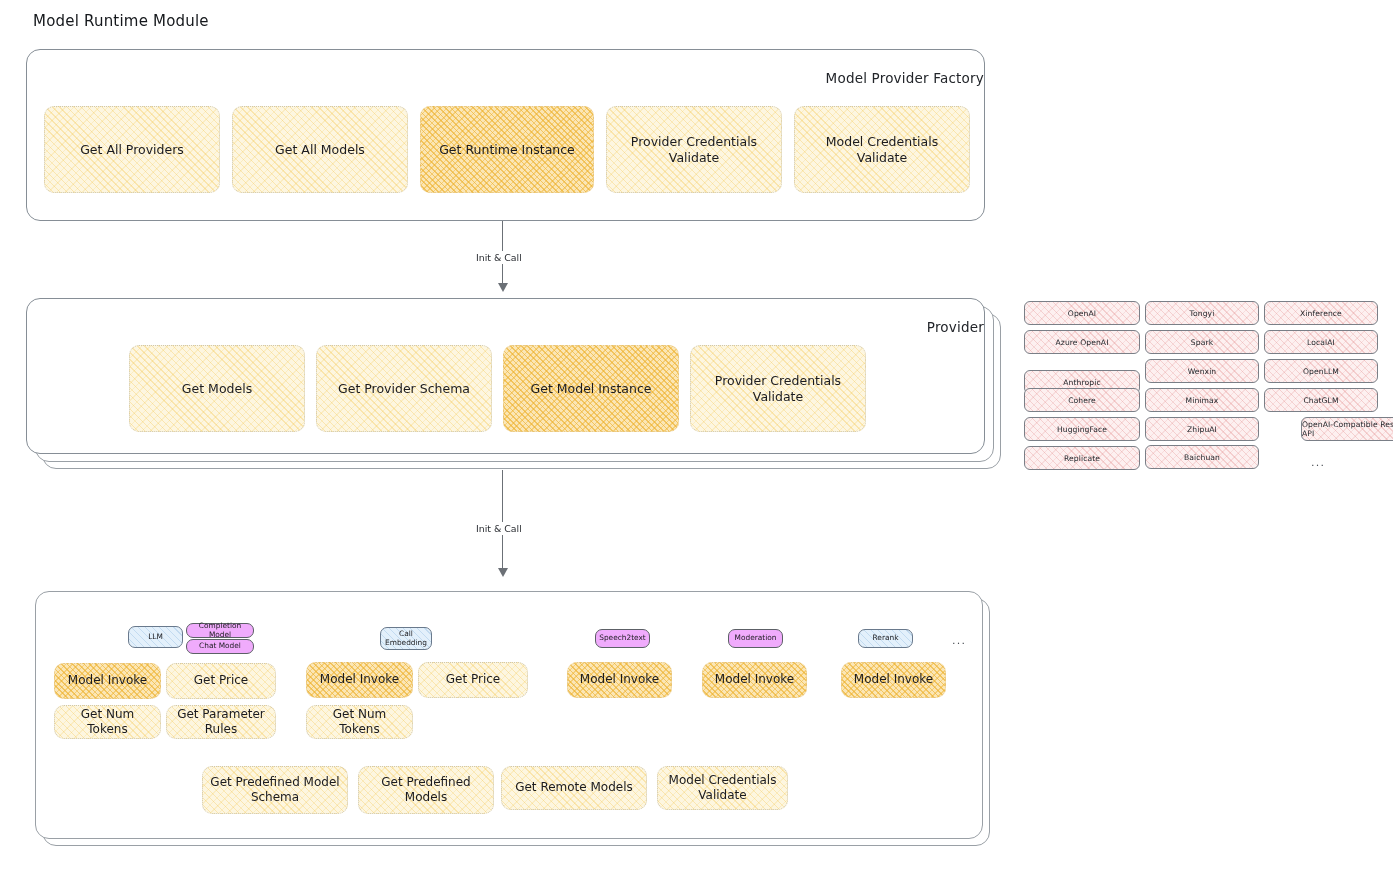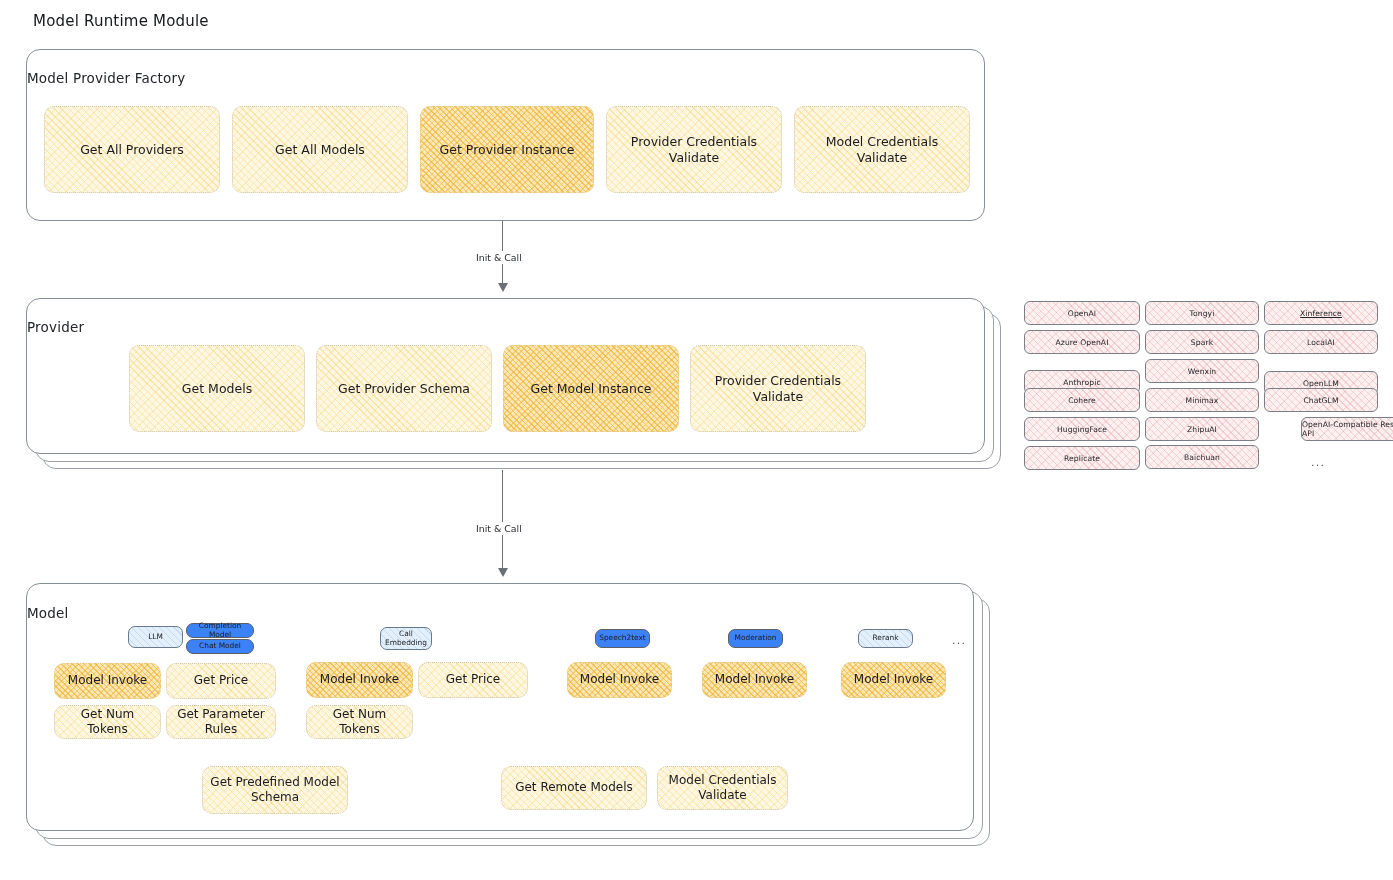--- a/index.html
+++ b/index.html
@@ -19,21 +19,21 @@
     position:absolute;
     background:#ffffff;
     border:1.4px solid #868e96;
     border-radius:14px;
     box-sizing:border-box;
   }
   .panel.shadowlayer{background:#ffffff;border-color:#9aa0a6;}
   .panel-title{
     position:absolute;
     left:0;right:0;
-    text-align:left;
+    text-align:right;
     font-size:13.5px;
     letter-spacing:.2px;
     color:#22252a;
   }
 
   
   .opbox{
     position:absolute;
     box-sizing:border-box;
     border:1.3px dotted #cfc7ad;
@@ -78,21 +78,21 @@
   .badge{
     position:absolute;
     box-sizing:border-box;
     border:1.2px solid #5c6066;
     border-radius:7px;
     display:flex;align-items:center;justify-content:center;
     text-align:center;
     font-size:7.4px;
     line-height:1.15;
     color:#1b1b1f;
-    background:#3b82f6;
+    background:#f0abfc;
     padding:1px 3px;
   }
   .badge.blue{
     background-color:#e3f0fb;
     border-color:#69798c;
     background-image:
       repeating-linear-gradient(45deg, rgba(120,170,215,.30) 0 1px, rgba(0,0,0,0) 1px 5px);
   }
 
   
@@ -131,21 +131,21 @@
 <div id="stage">
 
   <div class="headline" style="left:33px;top:12px;">Model Runtime Module</div>
 
   <div class="panel" id="factory-panel" style="left:26px;top:49px;width:959px;height:172px;">
     <div class="panel-title" style="top:20px;">Model Provider Factory</div>
   </div>
 
   <div class="opbox" style="left:44px;top:106px;width:176px;height:87px;">Get All Providers</div>
   <div class="opbox" style="left:232px;top:106px;width:176px;height:87px;">Get All Models</div>
-  <div class="opbox strong" style="left:420px;top:106px;width:174px;height:87px;">Get Provider Instance</div>
+  <div class="opbox strong" style="left:420px;top:106px;width:174px;height:87px;">Get Runtime Instance</div>
   <div class="opbox" style="left:606px;top:106px;width:176px;height:87px;">Provider Credentials Validate</div>
   <div class="opbox" style="left:794px;top:106px;width:176px;height:87px;">Model Credentials Validate</div>
 
   <div class="arrow-line" style="left:502px;top:221px;height:68px;"></div>
   <div class="arrow-head" style="left:497.5px;top:283px;"></div>
   <div class="arrow-label" style="left:472px;top:251px;">Init &amp; Call</div>
 
   <div class="panel shadowlayer" style="left:42px;top:313px;width:959px;height:156px;"></div>
   <div class="panel shadowlayer" style="left:35px;top:306px;width:959px;height:156px;"></div>
   <div class="panel" style="left:26px;top:298px;width:959px;height:156px;">
@@ -164,36 +164,33 @@
   <div class="pill" style="left:1024px;top:417px;width:116px;height:24px;">HuggingFace</div>
   <div class="pill" style="left:1024px;top:446px;width:116px;height:24px;">Replicate</div>
 
   <div class="pill" style="left:1145px;top:301px;width:114px;height:24px;">Tongyi</div>
   <div class="pill" style="left:1145px;top:330px;width:114px;height:24px;">Spark</div>
   <div class="pill" style="left:1145px;top:359px;width:114px;height:24px;">Wenxin</div>
   <div class="pill" style="left:1145px;top:388px;width:114px;height:24px;">Minimax</div>
   <div class="pill" style="left:1145px;top:417px;width:114px;height:24px;">ZhipuAI</div>
   <div class="pill" style="left:1145px;top:445px;width:114px;height:24px;">Baichuan</div>
 
-  <div class="pill" style="left:1264px;top:301px;width:114px;height:24px;text-decoration:underline;">Xinference</div>
+  <div class="pill" style="left:1264px;top:301px;width:114px;height:24px;">Xinference</div>
   <div class="pill" style="left:1264px;top:330px;width:114px;height:24px;">LocalAI</div>
-  <div class="pill" style="left:1264px;top:359px;width:114px;height:24px;margin-top:12px;">OpenLLM</div>
+  <div class="pill" style="left:1264px;top:359px;width:114px;height:24px;">OpenLLM</div>
   <div class="pill" style="left:1264px;top:388px;width:114px;height:24px;">ChatGLM</div>
   <div class="pill" style="left:1261px;top:417px;width:120px;height:24px;margin-left:40px;">OpenAI-Compatible Restful API</div>
   <div class="ellipsis" style="left:1311px;top:457px;">...</div>
 
   <div class="arrow-line" style="left:502px;top:470px;height:104px;"></div>
   <div class="arrow-head" style="left:497.5px;top:568px;"></div>
   <div class="arrow-label" style="left:472px;top:522px;">Init &amp; Call</div>
 
   <div class="panel shadowlayer" style="left:42px;top:598px;width:948px;height:248px;"></div>
   <div class="panel shadowlayer" style="left:35px;top:591px;width:948px;height:248px;"></div>
-  <div class="panel" style="left:26px;top:583px;width:948px;height:248px;">
-    <div class="panel-title" style="top:21px;">Model</div>
-  </div>
 
   <div class="badge blue" style="left:128px;top:626px;width:55px;height:22px;">LLM</div>
   <div class="badge" style="left:186px;top:623px;width:68px;height:15px;">Completion Model</div>
   <div class="badge" style="left:186px;top:639px;width:68px;height:15px;">Chat Model</div>
 
   <div class="opbox strong sm" style="left:54px;top:663px;width:107px;height:36px;">Model Invoke</div>
   <div class="opbox sm" style="left:166px;top:663px;width:110px;height:36px;">Get Price</div>
   <div class="opbox sm" style="left:54px;top:705px;width:107px;height:34px;">Get Num Tokens</div>
   <div class="opbox sm" style="left:166px;top:705px;width:110px;height:34px;">Get Parameter Rules</div>
 
@@ -208,16 +205,17 @@
 
   <div class="badge" style="left:728px;top:629px;width:55px;height:19px;">Moderation</div>
   <div class="opbox strong sm" style="left:702px;top:662px;width:105px;height:36px;">Model Invoke</div>
 
   <div class="badge blue" style="left:858px;top:629px;width:55px;height:19px;">Rerank</div>
   <div class="opbox strong sm" style="left:841px;top:662px;width:105px;height:36px;">Model Invoke</div>
 
   <div class="ellipsis" style="left:952px;top:635px;">...</div>
 
   <div class="opbox sm" style="left:202px;top:766px;width:146px;height:48px;">Get Predefined Model Schema</div>
+  <div class="opbox sm" style="left:358px;top:766px;width:136px;height:48px;">Get Predefined Models</div>
   <div class="opbox sm" style="left:501px;top:766px;width:146px;height:44px;">Get Remote Models</div>
   <div class="opbox sm" style="left:657px;top:766px;width:131px;height:44px;">Model Credentials Validate</div>
 
 </div>
 
 </body></html>

